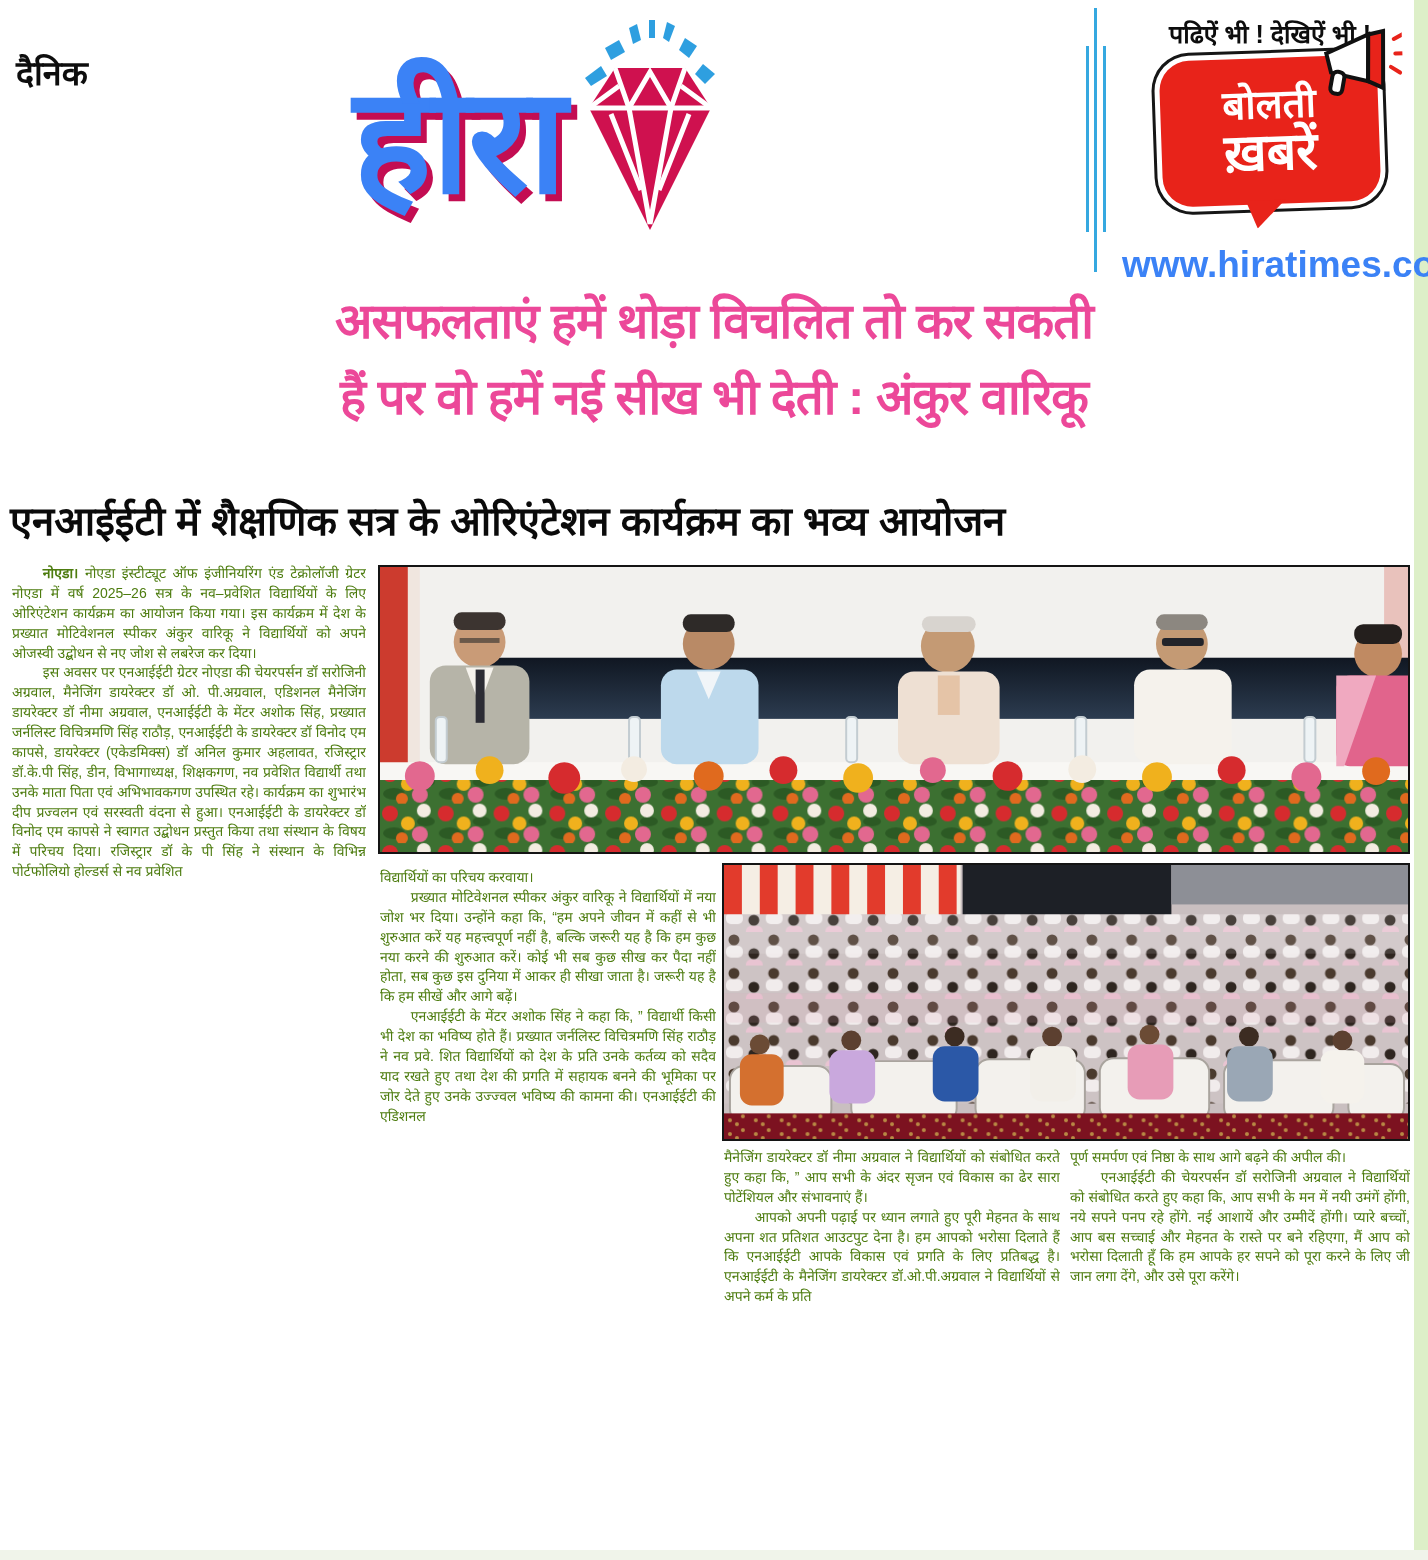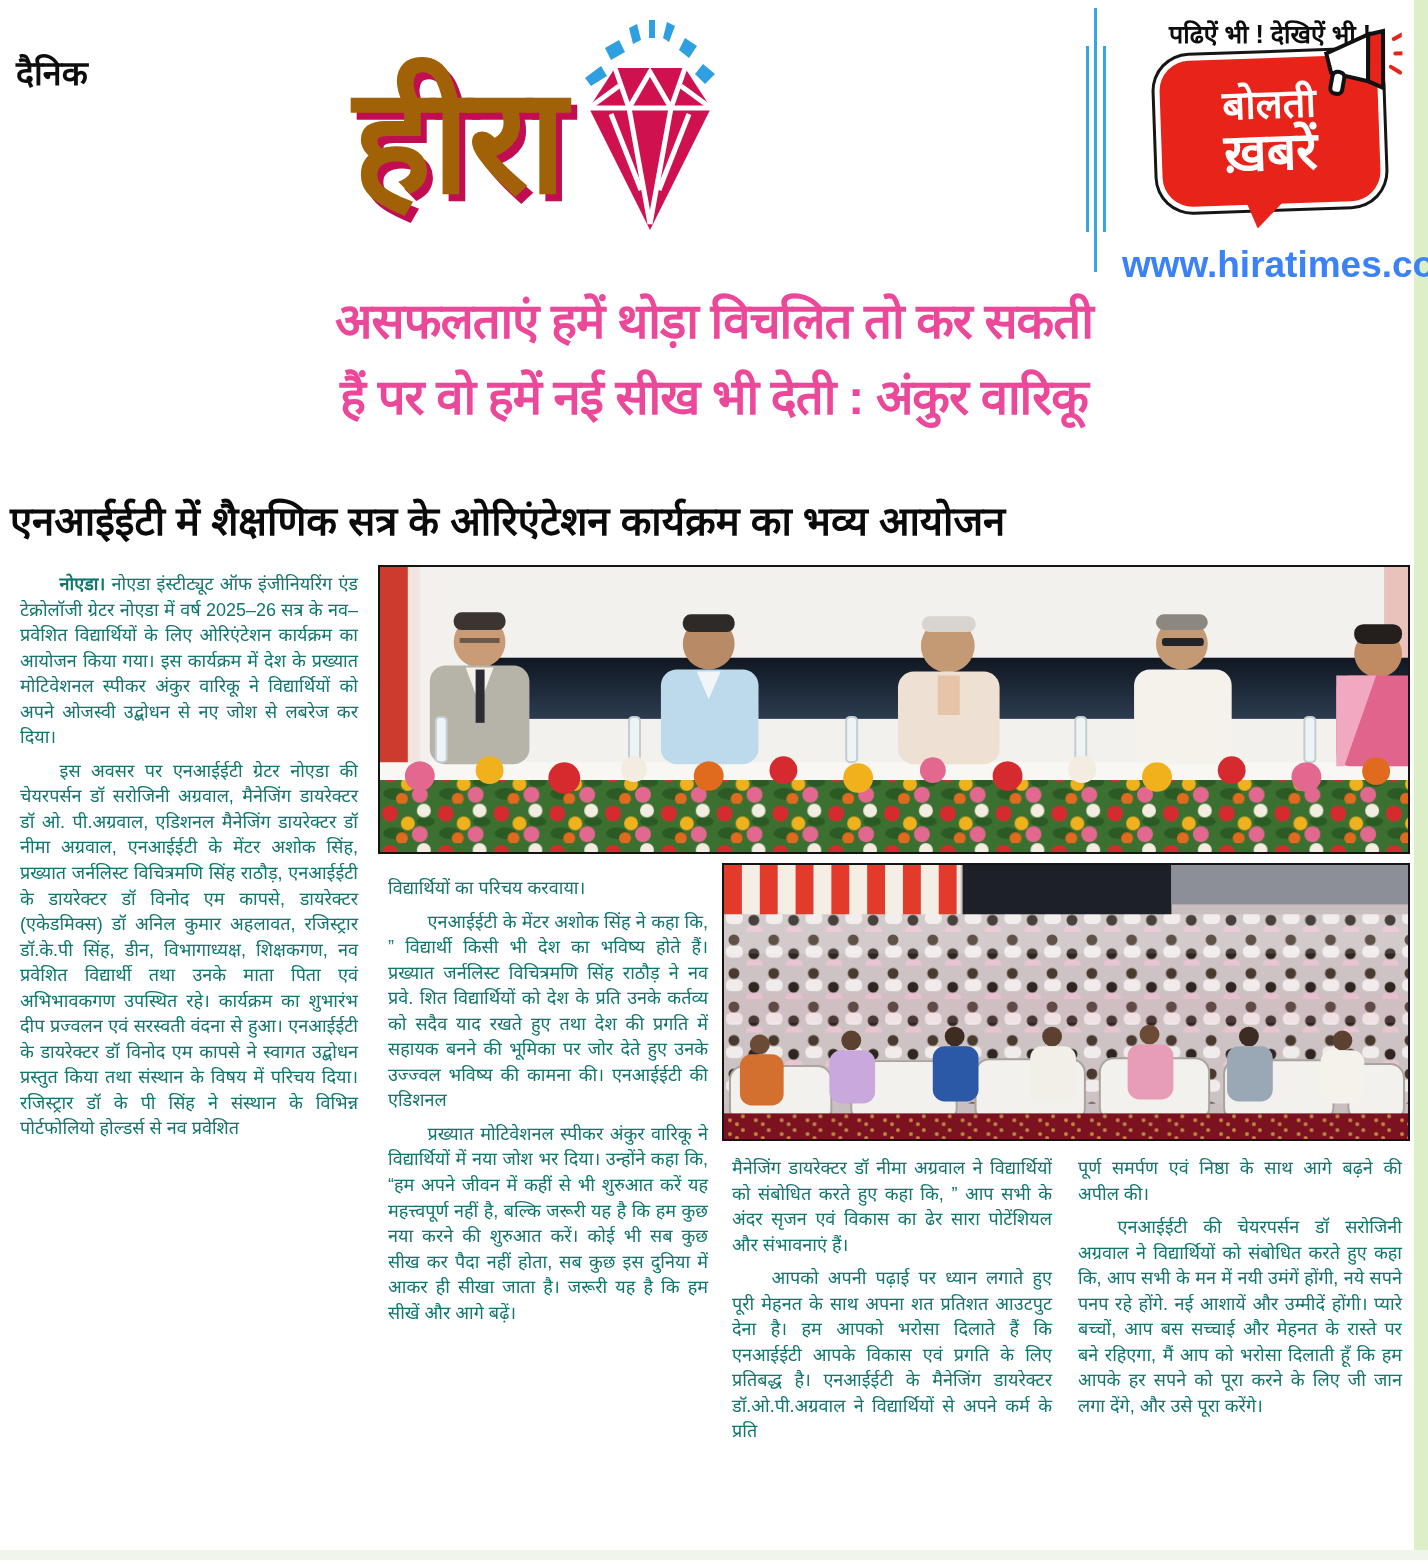--- a/index.html
+++ b/index.html
@@ -8,21 +8,21 @@
     font-family:"Liberation Sans",sans-serif;overflow:hidden;color:#111;
   }
   
   .edge-right{position:absolute;right:0;top:0;width:14px;height:1560px;background:#ddefc8;}
   .edge-bottom{position:absolute;left:0;bottom:0;width:1428px;height:10px;background:#f0f4ea;}
 
   
   .daily-label{position:absolute;left:16px;top:30px;font-size:34px;font-weight:bold;color:#0d0d0d;z-index:5;margin-top:19px;}
   .masthead-row{position:absolute;left:6px;top:16px;width:1070px;height:250px;display:flex;align-items:center;justify-content:center;gap:6px;}
   .masthead-word{
-    font-size:148px;font-weight:bold;color:#a16207;line-height:1;
+    font-size:148px;font-weight:bold;color:#3b82f6;line-height:1;
     text-shadow:6px 7px 0 #c30d52;letter-spacing:-2px;white-space:nowrap;
   }
   .diamond-wrap{flex:0 0 auto;margin-top:-26px;}
   .mast-divider{position:absolute;background:#35a8e0;width:3px;}
   .mast-divider.d1{left:1086px;top:46px;height:186px;}
   .mast-divider.d2{left:1094px;top:8px;height:264px;}
   .mast-divider.d3{left:1103px;top:46px;height:186px;}
 
   .right-block{position:absolute;left:1122px;top:16px;width:296px;height:260px;}
   .tagline{text-align:center;font-size:25px;font-weight:bold;color:#0d0d0d;margin:0 0 8px 0;}
@@ -50,21 +50,21 @@
   }
 
   
   .photo{position:absolute;border:2px solid #141414;background:#ddd;box-sizing:border-box;}
   .photo1{left:378px;top:565px;width:1032px;height:289px;}
   .photo2{left:722px;top:863px;width:688px;height:278px;}
   .photo svg{display:block;width:100%;height:100%;}
 
   
   .col{position:absolute;overflow:hidden;text-align:justify;}
-  .col p.para{margin:8px;font-size:18px;line-height:1.42;color:#0f766e;}
+  .col p.para{margin:0;font-size:14px;line-height:1.42;color:#4d7c0f;}
   .col p.indent{text-indent:2.2em;}
   .lead{font-weight:bold;}
   .col1{left:12px;top:564px;width:354px;height:984px;}
   .col2{left:380px;top:868px;width:336px;height:680px;}
   .col3{left:724px;top:1148px;width:336px;height:402px;}
   .col4{left:1070px;top:1148px;width:340px;height:402px;}
 </style>
 </head>
 <body>
 
@@ -284,22 +284,22 @@
     </svg>
   </div>
 
   <div class="col col1">
     <p class="para indent"><span class="lead">नोएडा।</span><span> नोएडा इंस्टीट्यूट ऑफ इंजीनियरिंग एंड टेक्रोलॉजी ग्रेटर नोएडा में वर्ष 2025–26 सत्र के नव–प्रवेशित विद्यार्थियों के लिए ओरिएंटेशन कार्यक्रम का आयोजन किया गया। इस कार्यक्रम में देश के प्रख्यात मोटिवेशनल स्पीकर अंकुर वारिकू ने विद्यार्थियों को अपने ओजस्वी उद्बोधन से नए जोश से लबरेज कर दिया।</span></p>
     <p class="para indent">इस अवसर पर एनआईईटी ग्रेटर नोएडा की चेयरपर्सन डॉ सरोजिनी अग्रवाल, मैनेजिंग डायरेक्टर डॉ ओ. पी.अग्रवाल, एडिशनल मैनेजिंग डायरेक्टर डॉ नीमा अग्रवाल, एनआईईटी के मेंटर अशोक सिंह, प्रख्यात जर्नलिस्ट विचित्रमणि सिंह राठौड़, एनआईईटी के डायरेक्टर डॉ विनोद एम कापसे, डायरेक्टर (एकेडमिक्स) डॉ अनिल कुमार अहलावत, रजिस्ट्रार डॉ.के.पी सिंह, डीन, विभागाध्यक्ष, शिक्षकगण, नव प्रवेशित विद्यार्थी तथा उनके माता पिता एवं अभिभावकगण उपस्थित रहे। कार्यक्रम का शुभारंभ दीप प्रज्वलन एवं सरस्वती वंदना से हुआ। एनआईईटी के डायरेक्टर डॉ विनोद एम कापसे ने स्वागत उद्बोधन प्रस्तुत किया तथा संस्थान के विषय में परिचय दिया। रजिस्ट्रार डॉ के पी सिंह ने संस्थान के विभिन्न पोर्टफोलियो होल्डर्स से नव प्रवेशित</p>
   </div>
 
   <div class="col col2">
     <p class="para">विद्यार्थियों का परिचय करवाया।</p>
+    <p class="para indent">प्रख्यात मोटिवेशनल स्पीकर अंकुर वारिकू ने विद्यार्थियों में नया जोश भर दिया। उन्होंने कहा कि, “हम अपने जीवन में कहीं से भी शुरुआत करें यह महत्त्वपूर्ण नहीं है, बल्कि जरूरी यह है कि हम कुछ नया करने की शुरुआत करें। कोई भी सब कुछ सीख कर पैदा नहीं होता, सब कुछ इस दुनिया में आकर ही सीखा जाता है। जरूरी यह है कि हम सीखें और आगे बढ़ें।</p>
     <p class="para indent">एनआईईटी के मेंटर  अशोक सिंह ने कहा कि, ” विद्यार्थी किसी भी देश का भविष्य होते हैं। प्रख्यात जर्नलिस्ट विचित्रमणि सिंह राठौड़ ने नव प्रवे. शित विद्यार्थियों को देश के प्रति उनके कर्तव्य को सदैव याद रखते हुए तथा देश की प्रगति में सहायक बनने की भूमिका पर जोर देते हुए उनके उज्ज्वल भविष्य की कामना की। एनआईईटी की एडिशनल</p>
-    <p class="para indent">प्रख्यात मोटिवेशनल स्पीकर अंकुर वारिकू ने विद्यार्थियों में नया जोश भर दिया। उन्होंने कहा कि, “हम अपने जीवन में कहीं से भी शुरुआत करें यह महत्त्वपूर्ण नहीं है, बल्कि जरूरी यह है कि हम कुछ नया करने की शुरुआत करें। कोई भी सब कुछ सीख कर पैदा नहीं होता, सब कुछ इस दुनिया में आकर ही सीखा जाता है। जरूरी यह है कि हम सीखें और आगे बढ़ें।</p>
   </div>
 
   <div class="col col4">
     <p class="para">पूर्ण समर्पण एवं निष्ठा के साथ आगे बढ़ने की अपील की।</p>
     <p class="para indent">एनआईईटी की चेयरपर्सन डॉ सरोजिनी अग्रवाल ने विद्यार्थियों को संबोधित करते हुए कहा कि, आप सभी के मन में नयी उमंगें होंगी, नये सपने पनप रहे होंगे. नई आशायें और उम्मीदें होंगी। प्यारे बच्चों, आप बस सच्चाई और मेहनत के रास्ते पर बने रहिएगा, मैं आप को भरोसा दिलाती हूँ कि हम आपके हर सपने को पूरा करने के लिए जी जान लगा देंगे, और उसे पूरा करेंगे।</p>
   </div>
 
   <div class="col col3">
     <p class="para">मैनेजिंग डायरेक्टर डॉ नीमा अग्रवाल ने विद्यार्थियों को संबोधित करते हुए कहा कि, ” आप सभी के अंदर सृजन एवं विकास का ढेर सारा पोटेंशियल और संभावनाएं हैं।</p>
     <p class="para indent">आपको अपनी पढ़ाई पर ध्यान लगाते हुए पूरी मेहनत के साथ अपना शत प्रतिशत आउटपुट देना है। हम आपको भरोसा दिलाते हैं कि एनआईईटी आपके विकास एवं प्रगति के लिए प्रतिबद्ध है। एनआईईटी के मैनेजिंग डायरेक्टर डॉ.ओ.पी.अग्रवाल ने विद्यार्थियों से अपने कर्म के प्रति</p>

